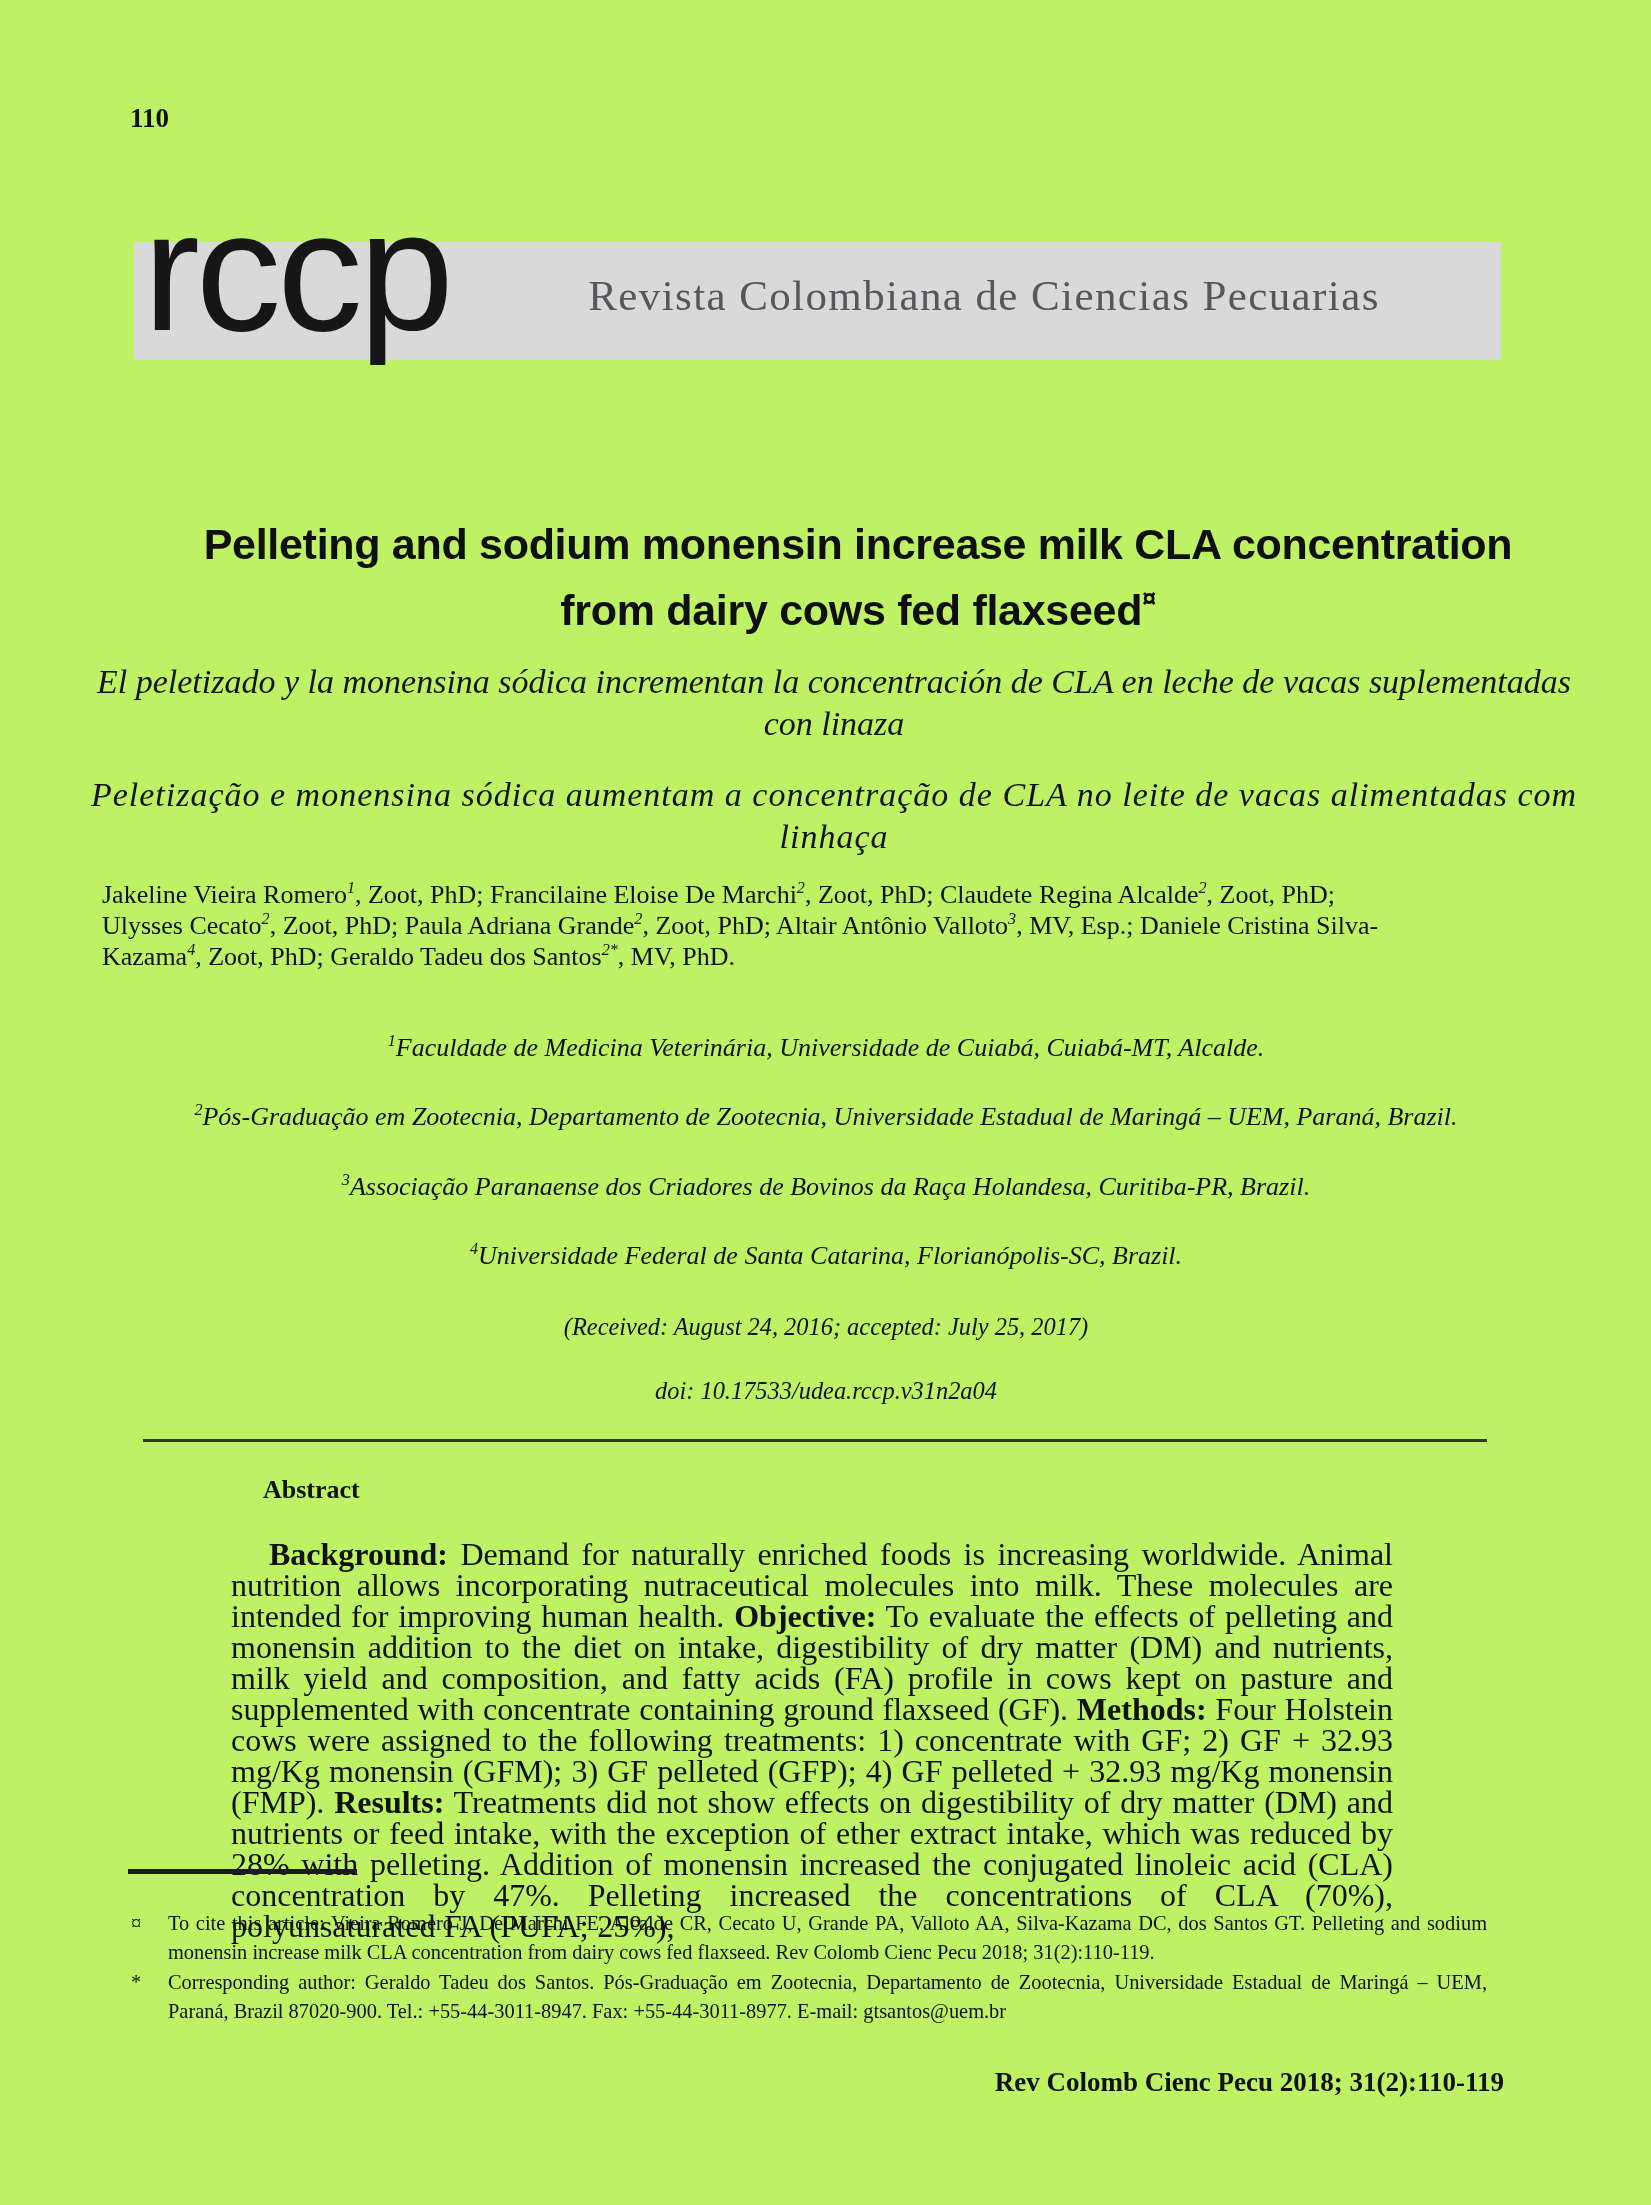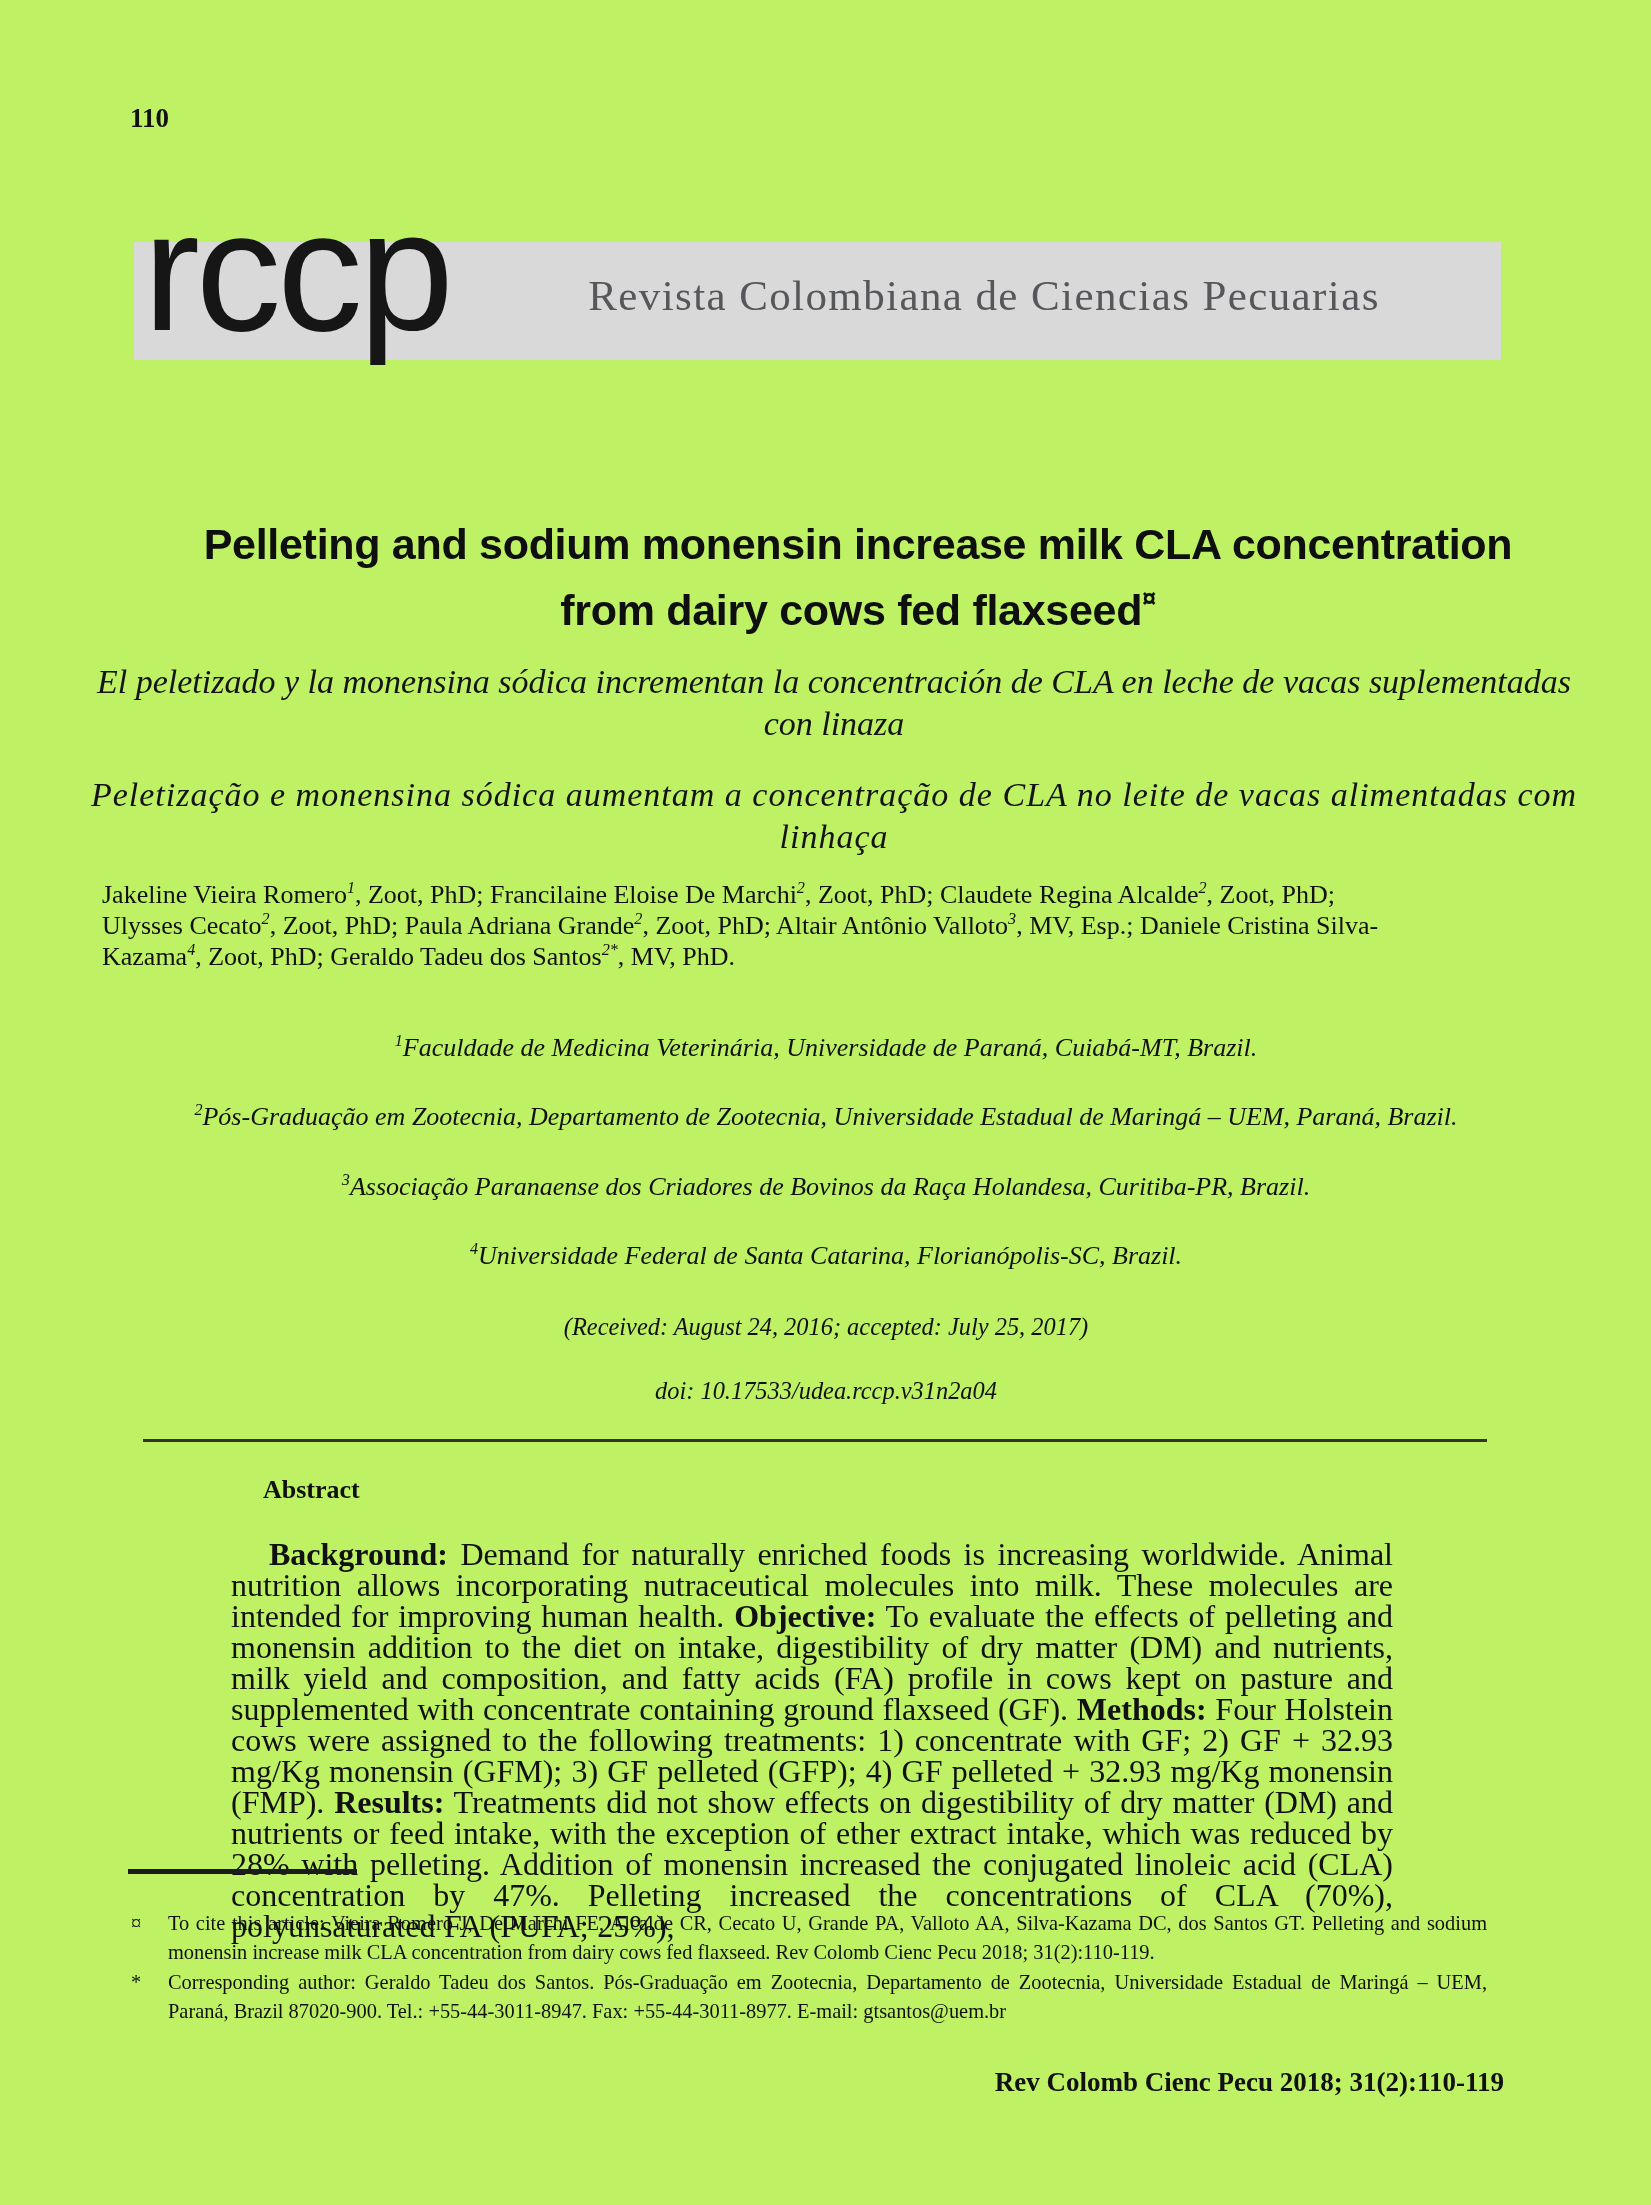--- a/index.html
+++ b/index.html
@@ -118,21 +118,21 @@
   <div class="logo">rccp</div>
   <div class="journal-name">Revista Colombiana de Ciencias Pecuarias</div>
 
   <h1 class="title">Pelleting and sodium monensin increase milk CLA concentration<br>from dairy cows fed flaxseed<sup>¤</sup></h1>
 
   <p class="subtitle es">El peletizado y la monensina sódica incrementan la concentración de CLA en leche de vacas suplementadas<br>con linaza</p>
   <p class="subtitle pt">Peletização e monensina sódica aumentam a concentração de CLA no leite de vacas alimentadas com<br>linhaça</p>
 
   <p class="authors">Jakeline Vieira Romero<sup><i>1</i></sup>, Zoot, PhD; Francilaine Eloise De Marchi<sup><i>2</i></sup>, Zoot, PhD; Claudete Regina Alcalde<sup><i>2</i></sup>, Zoot, PhD;<br>Ulysses Cecato<sup><i>2</i></sup>, Zoot, PhD; Paula Adriana Grande<sup><i>2</i></sup>, Zoot, PhD; Altair Antônio Valloto<sup><i>3</i></sup>, MV, Esp.; Daniele Cristina Silva-<br>Kazama<sup><i>4</i></sup>, Zoot, PhD; Geraldo Tadeu dos Santos<sup><i>2*</i></sup>, MV, PhD.</p>
 
-  <p class="affiliation a1"><sup>1</sup><span>Faculdade de Medicina Veterinária, Universidade de Paraná, Cuiabá-MT, Brazil.</span></p>
+  <p class="affiliation a1"><sup>1</sup><span>Faculdade de Medicina Veterinária, Universidade de Cuiabá, Cuiabá-MT, Alcalde.</span></p>
   <p class="affiliation a2"><sup>2</sup><span>Pós-Graduação em Zootecnia, Departamento de Zootecnia, Universidade Estadual de Maringá – UEM, Paraná, Brazil.</span></p>
   <p class="affiliation a3"><sup>3</sup><span>Associação Paranaense dos Criadores de Bovinos da Raça Holandesa, Curitiba-PR, Brazil.</span></p>
   <p class="affiliation a4"><sup>4</sup><span>Universidade Federal de Santa Catarina, Florianópolis-SC, Brazil.</span></p>
 
   <p class="dates">(Received: August 24, 2016; accepted: July 25, 2017)</p>
   <p class="doi">doi: 10.17533/udea.rccp.v31n2a04</p>
 
   <hr class="rule">
 
   <h2 class="abstract-heading">Abstract</h2>

